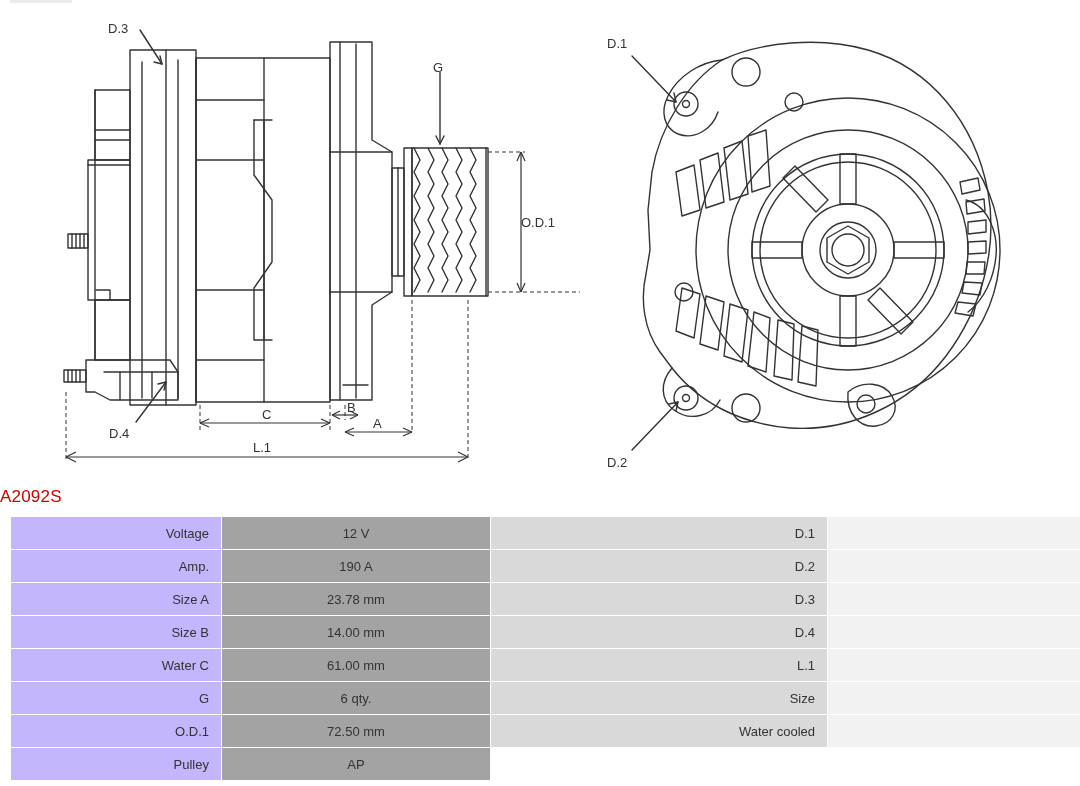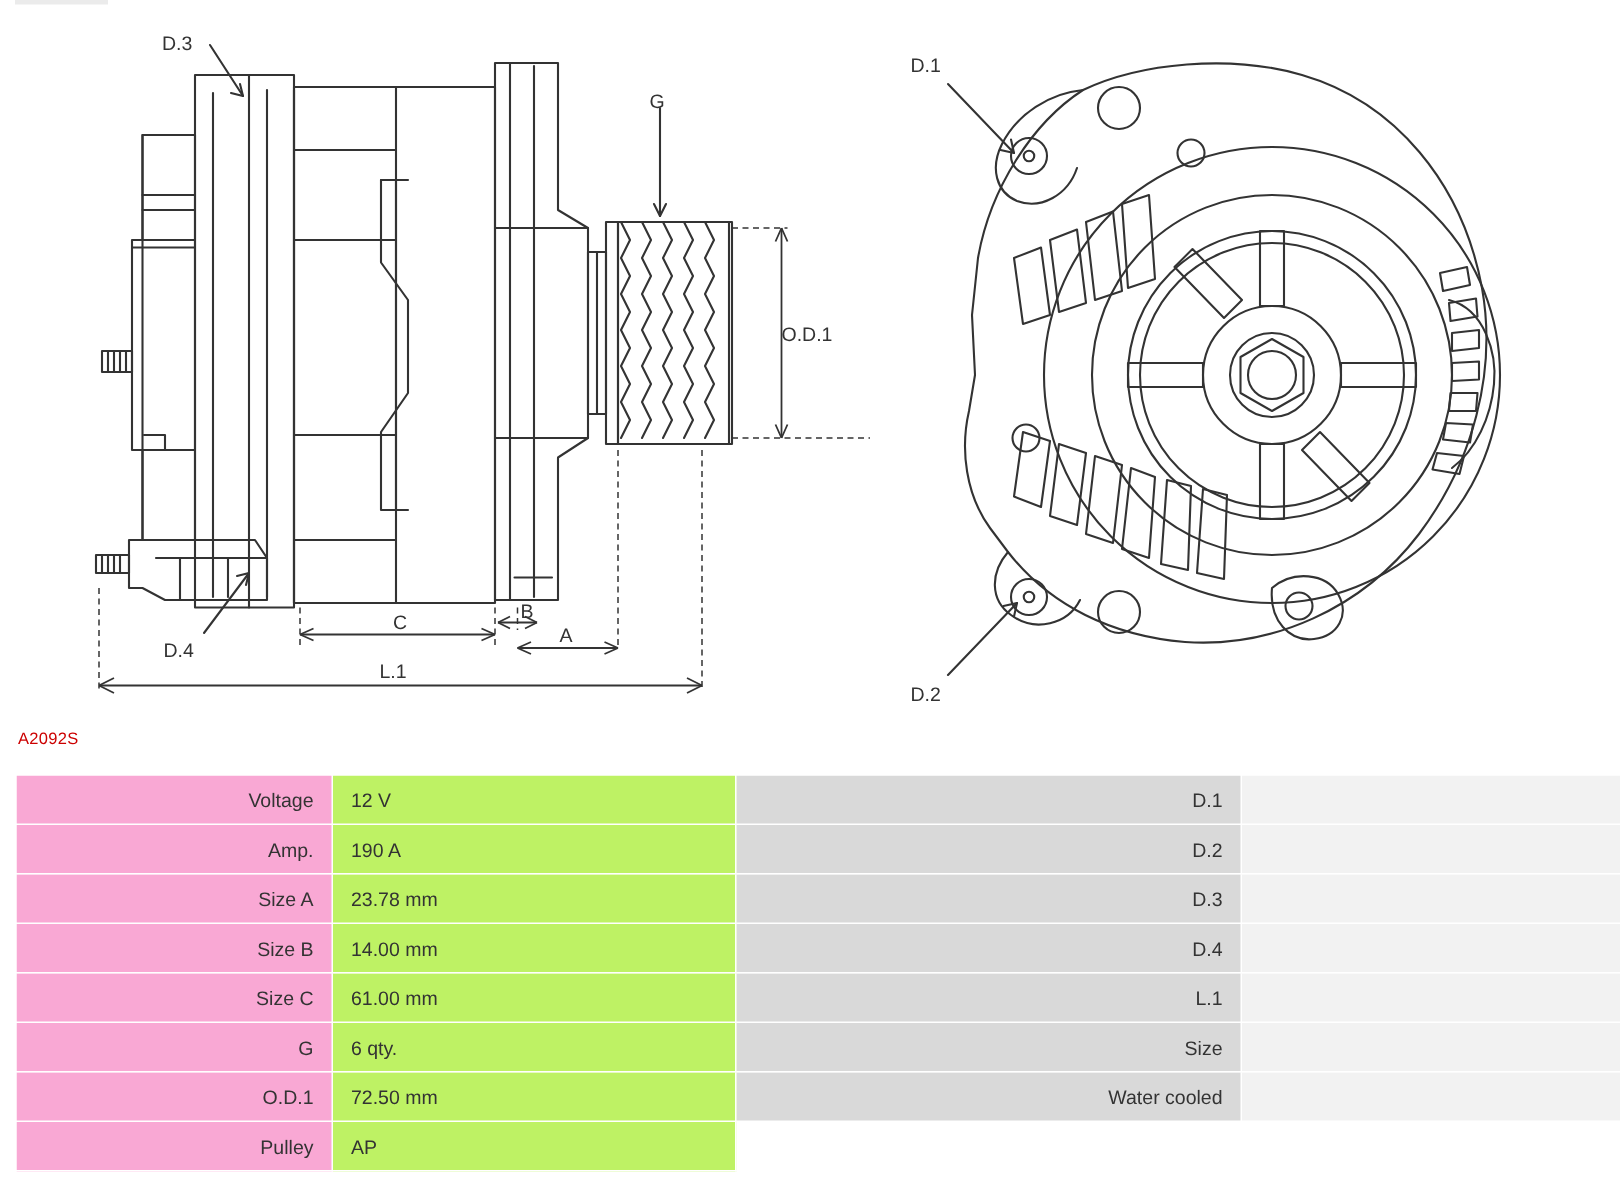--- a/index.html
+++ b/index.html
@@ -26,51 +26,51 @@
     left: 0;
     top: 0;
     width: 1080px;
     height: 480px;
   }
   .diagram-area svg {
     display: block;
   }
   .part-code {
     position: absolute;
-    left: 12px;
+    left: 0;
     top: 487px;
     color: #cc0000;
-    font-size: 11px;
+    font-size: 17px;
     font-family: "Liberation Sans", sans-serif;
     letter-spacing: 0.2px;
   }
   .spec-table {
     position: absolute;
     left: 10px;
     top: 516px;
     width: 1060px;
     border-collapse: collapse;
     font-size: 13px;
     table-layout: fixed;
   }
   .spec-table td {
     height: 32px;
     padding: 0 12px;
     border: 1px solid #ffffff;
     vertical-align: middle;
   }
   .lbl {
-    background: #f9a8d4;
+    background: #c4b5fd;
     text-align: right;
     color: #333333;
     width: 186px;
   }
   .val {
-    background: #bef264;
-    text-align: left;
+    background: #a3a3a3;
+    text-align: center;
     color: #333333;
     width: 244px;
   }
   .lbl2 {
     background: #d9d9d9;
     text-align: right;
     color: #333333;
     width: 312px;
   }
   .val2 {
@@ -317,21 +317,21 @@
         <td class="lbl2">D.3</td>
         <td class="val2">M8x1.25 mm</td>
       </tr>
       <tr>
         <td class="lbl">Size B</td>
         <td class="val">14.00 mm</td>
         <td class="lbl2">D.4</td>
         <td class="val2">M8x1.25 mm</td>
       </tr>
       <tr>
-        <td class="lbl">Size C</td>
+        <td class="lbl">Water C</td>
         <td class="val">61.00 mm</td>
         <td class="lbl2">L.1</td>
         <td class="val2">194.00 mm</td>
       </tr>
       <tr>
         <td class="lbl">G</td>
         <td class="val">6 qty.</td>
         <td class="lbl2">Size</td>
         <td class="val2">PL_2306</td>
       </tr>

